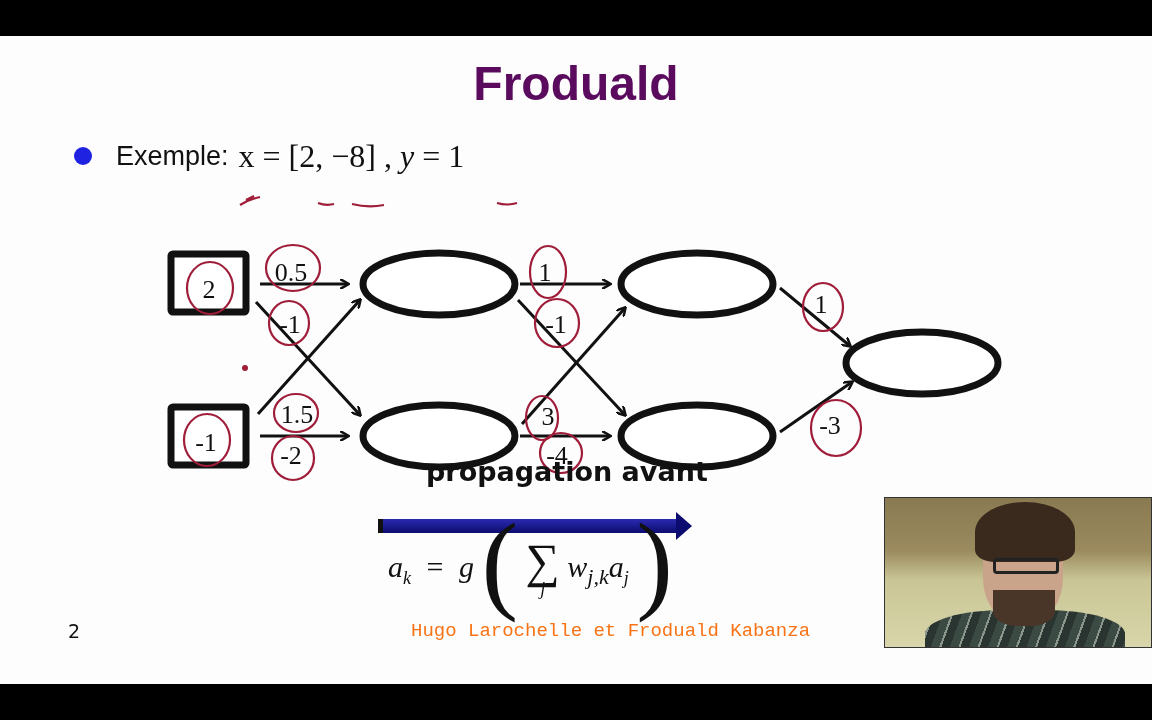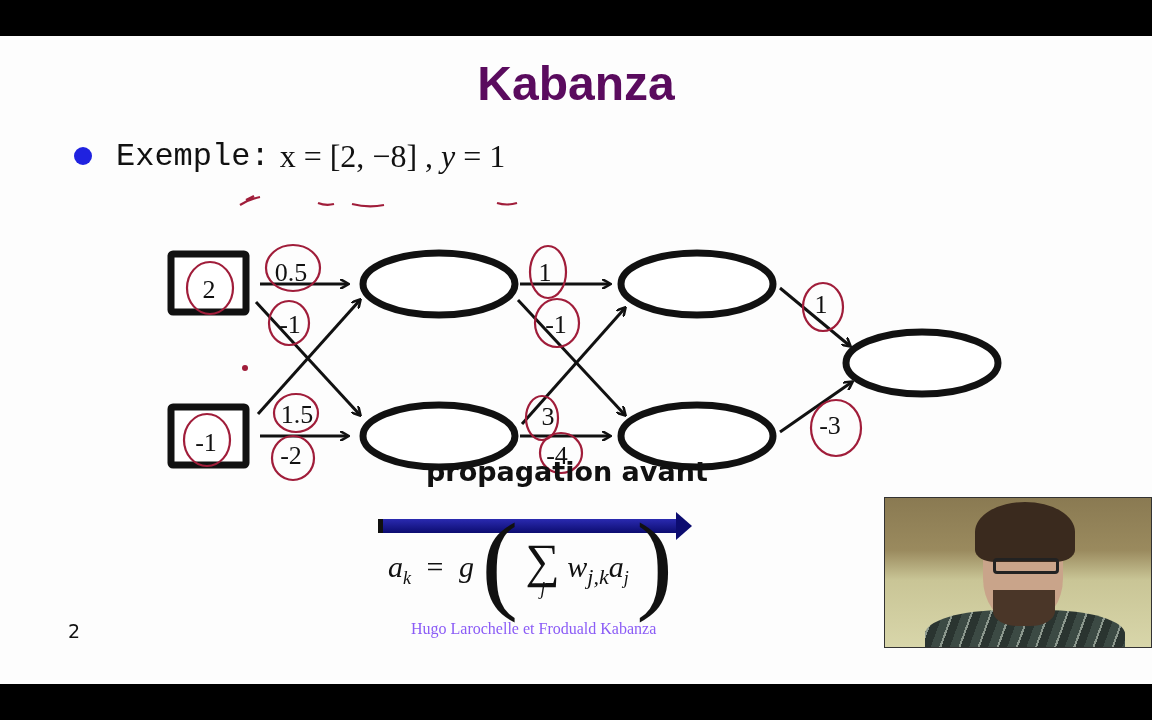--- a/index.html
+++ b/index.html
@@ -1,41 +1,41 @@
 <!DOCTYPE html>
 <html><head>
 <meta charset="utf-8">
 <style>
   html, body { margin:0; padding:0; }
   body { width:1152px; height:720px; background:#000; position:relative; overflow:hidden; font-family:"Liberation Sans", sans-serif; }
   .slide { position:absolute; left:0; top:36px; width:1152px; height:648px; background:#fdfdfd; }
   .title { position:absolute; left:0; width:1152px; top:56px; text-align:center; font-size:48px; font-weight:bold; color:#5a0b5e; font-family:"Liberation Sans", sans-serif; }
   .bullet-row { position:absolute; left:74px; top:136px; height:40px; display:flex; align-items:center; }
   .bullet-dot { width:18px; height:18px; border-radius:50%; background:#1f22e0; margin-right:24px; }
-  .bullet-label { font-size:32px; color:#111; font-family:Liberation Mono, monospace; margin-right:10px;text-align:center; }
+  .bullet-label { font-size:27px; color:#111; font-family:Liberation Sans, sans-serif; margin-right:10px;text-align:center; }
   .math { font-family:"Liberation Serif", serif; font-size:32px; color:#111; white-space:pre; }
   .math i { font-style:italic; }
   svg.diagram { position:absolute; left:0; top:0; }
   .arrow-label { position:absolute; left:426px; top:456px; font-size:27px; font-weight:bold; color:#111; font-family:"DejaVu Sans", sans-serif; }
   .formula { position:absolute; left:388px; top:540px; font-family:"Liberation Serif", serif; font-size:30px; color:#111; white-space:nowrap; }
   .page-num { position:absolute; left:68px; top:620px; font-size:19px; color:#111; font-family:"DejaVu Sans", sans-serif; }
-  .footer { position:absolute; left:411px; top:620px; font-size:16px; color:#8b5cf6; font-family:Liberation Serif, serif; }
+  .footer { position:absolute; left:411px; top:620px; font-size:19px; color:#f97316; font-family:Liberation Mono, monospace; }
   .webcam { position:absolute; left:884px; top:497px; width:268px; height:151px; background:linear-gradient(180deg,#8a7a52 0%,#9a8a5e 35%,#c9c596 55%,#d8d6aa 100%); overflow:hidden; border:1px solid #333; box-sizing:border-box; }
   .webcam .head { position:absolute; left:98px; top:14px; width:80px; height:110px; border-radius:45% 45% 40% 40%; background:#c9a48a; }
   .webcam .hair { position:absolute; left:90px; top:4px; width:100px; height:60px; border-radius:50% 50% 20% 20%; background:#3a2a1e; }
   .webcam .glasses { position:absolute; left:108px; top:60px; width:66px; height:16px; border:3px solid #222; border-radius:4px; box-sizing:border-box; }
   .webcam .beard { position:absolute; left:108px; top:92px; width:62px; height:36px; border-radius:0 0 40% 40%; background:#4a3628; }
   .webcam .shirt { position:absolute; left:40px; top:112px; width:200px; height:60px; border-radius:40% 40% 0 0; background:repeating-linear-gradient(110deg,#3c4a44 0 8px,#8b978d 8px 10px,#2a3430 10px 18px); }
 </style>
 </head>
 <body>
 
 <div class="slide"></div>
 
-<div class="title">Kabanza</div>
+<div class="title">Froduald</div>
 
 <div class="bullet-row">
   <div class="bullet-dot"></div>
   <span class="bullet-label">Exemple:</span>
   <span class="math"><b style="font-weight:normal">x</b></span>
   <span class="math" style="margin-left:8px">= [2, −8]</span>
   <span class="math"> , </span>
   <span class="math"><i>y</i></span>
   <span class="math" style="margin-left:8px">= 1</span>
 </div>

